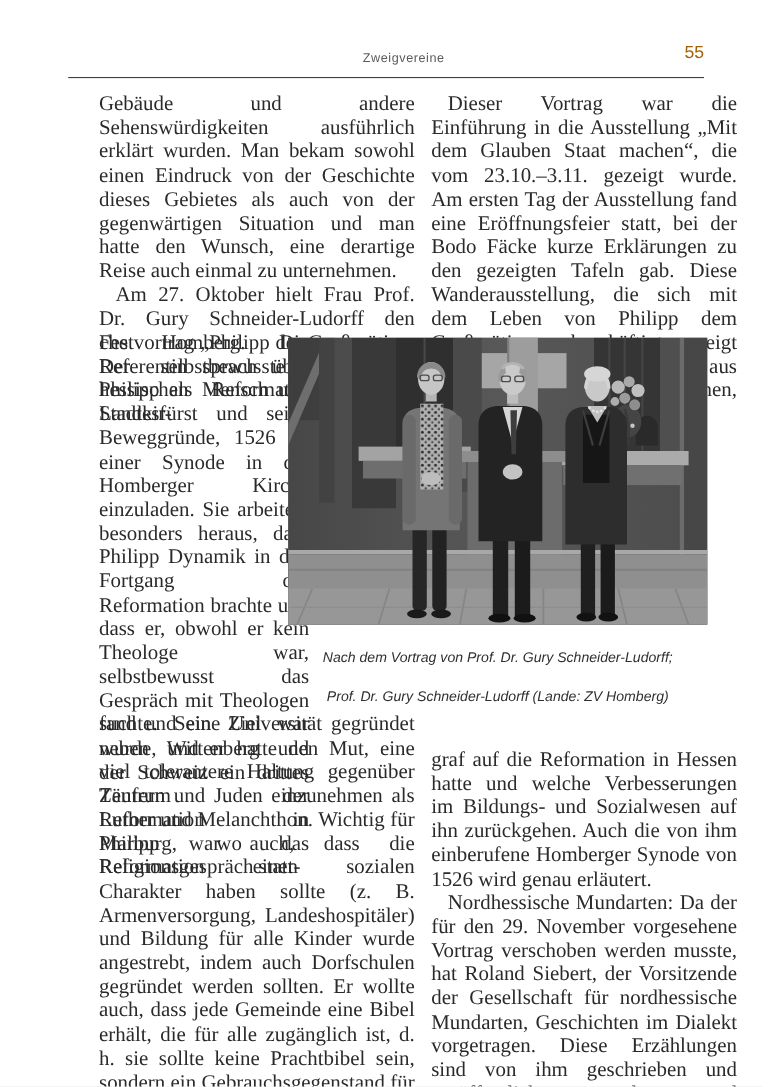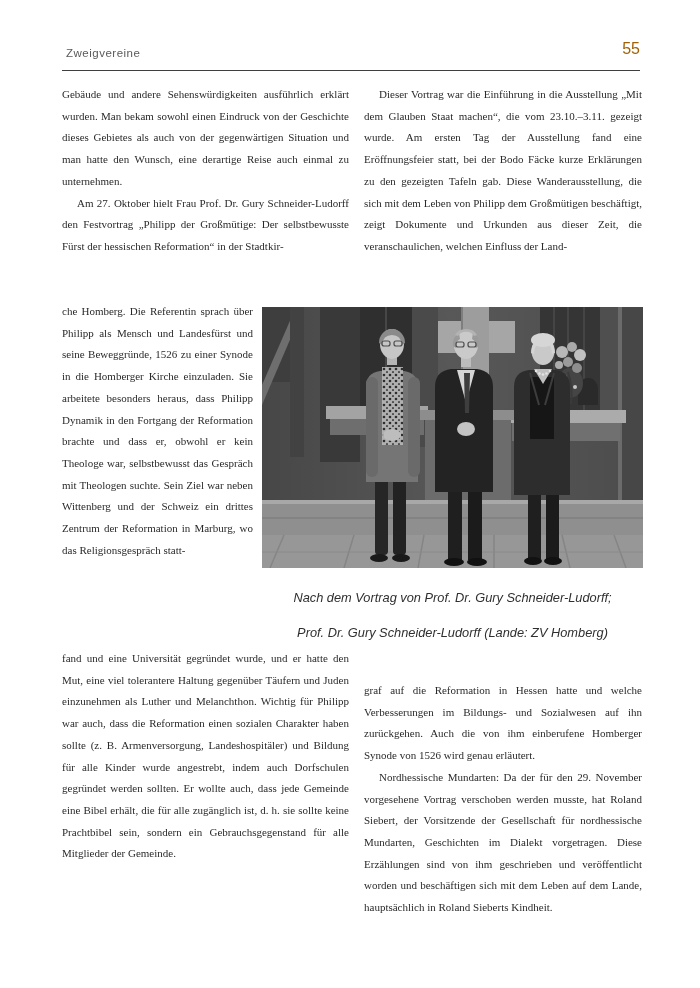--- a/index.html
+++ b/index.html
@@ -5,41 +5,42 @@
   html,body{margin:0;padding:0;background:#e8e8e8;}
   .page{
     position:relative;
     width:700px;height:988px;
     background:#ffffff;
     overflow:hidden;
     font-family:"Liberation Serif", serif;
   }
   
   .running-title{
-    position:absolute;top:47px;left:66px;width:578px;
-    text-align:left;
+    position:absolute;top:47px;left:78px;width:578px;
+    text-align:center;
     font:11.5px "Liberation Sans", sans-serif;
     letter-spacing:.5px;color:#5a5a5a;
   }
   .page-number{
     position:absolute;top:40px;left:462px;width:178px;
     text-align:right;
     font:16px "Liberation Sans", sans-serif;color:#a16207;
   }
   .header-rule{
     position:absolute;top:70px;left:62px;width:578px;height:1px;
     background:#3f3f3f;
   }
   
   .col{
     position:absolute;
-    font-size:11px;line-height:21.7px;
+    font-size:19px;line-height:21.7px;
     color:#2a2a2a;
     text-align:justify;
     hyphens:auto;
+    margin-left:28px;
   }
   .col p{margin:0;}
   .col p.indent{text-indent:15px;}
   #col-left-1{left:62px;top:84px;width:287px;}
   #col-left-narrow{left:62px;top:301px;width:191px;}
   #col-left-2{left:62px;top:648px;width:287px;}
   #col-right-1{left:364px;top:84px;width:278px;}
   #col-right-2{left:364px;top:680px;width:278px;}
   
   figure.photo{

